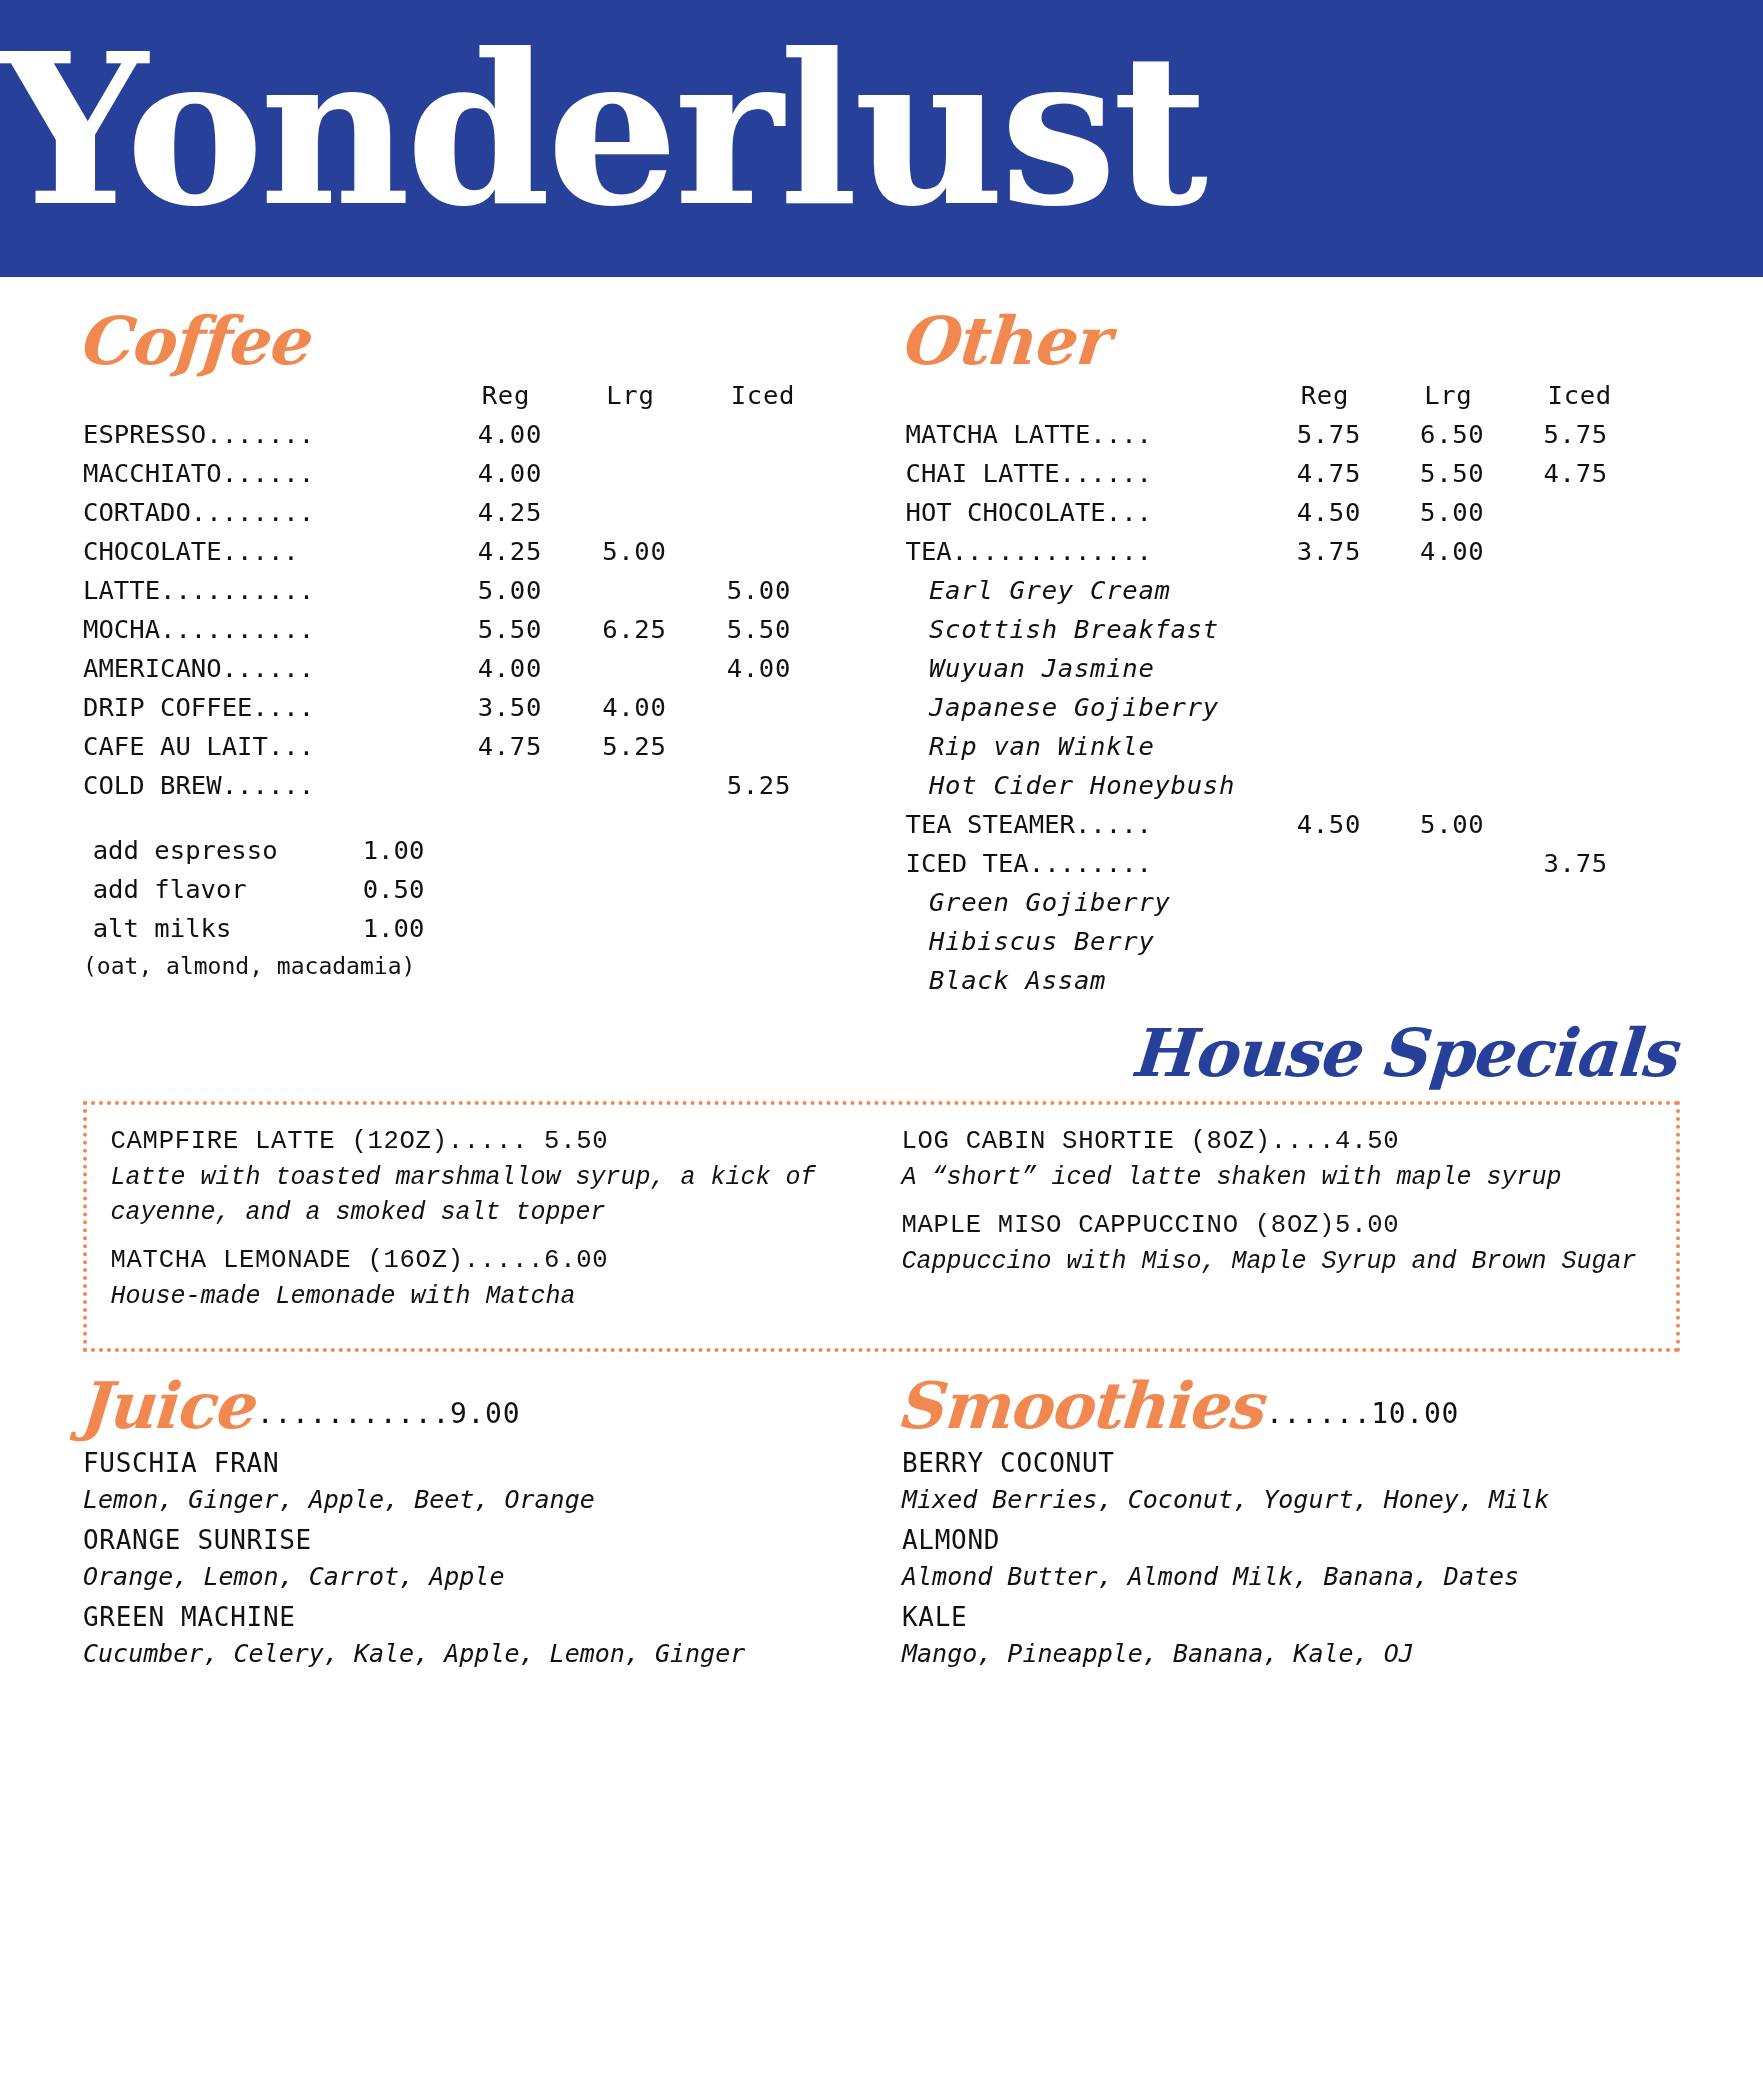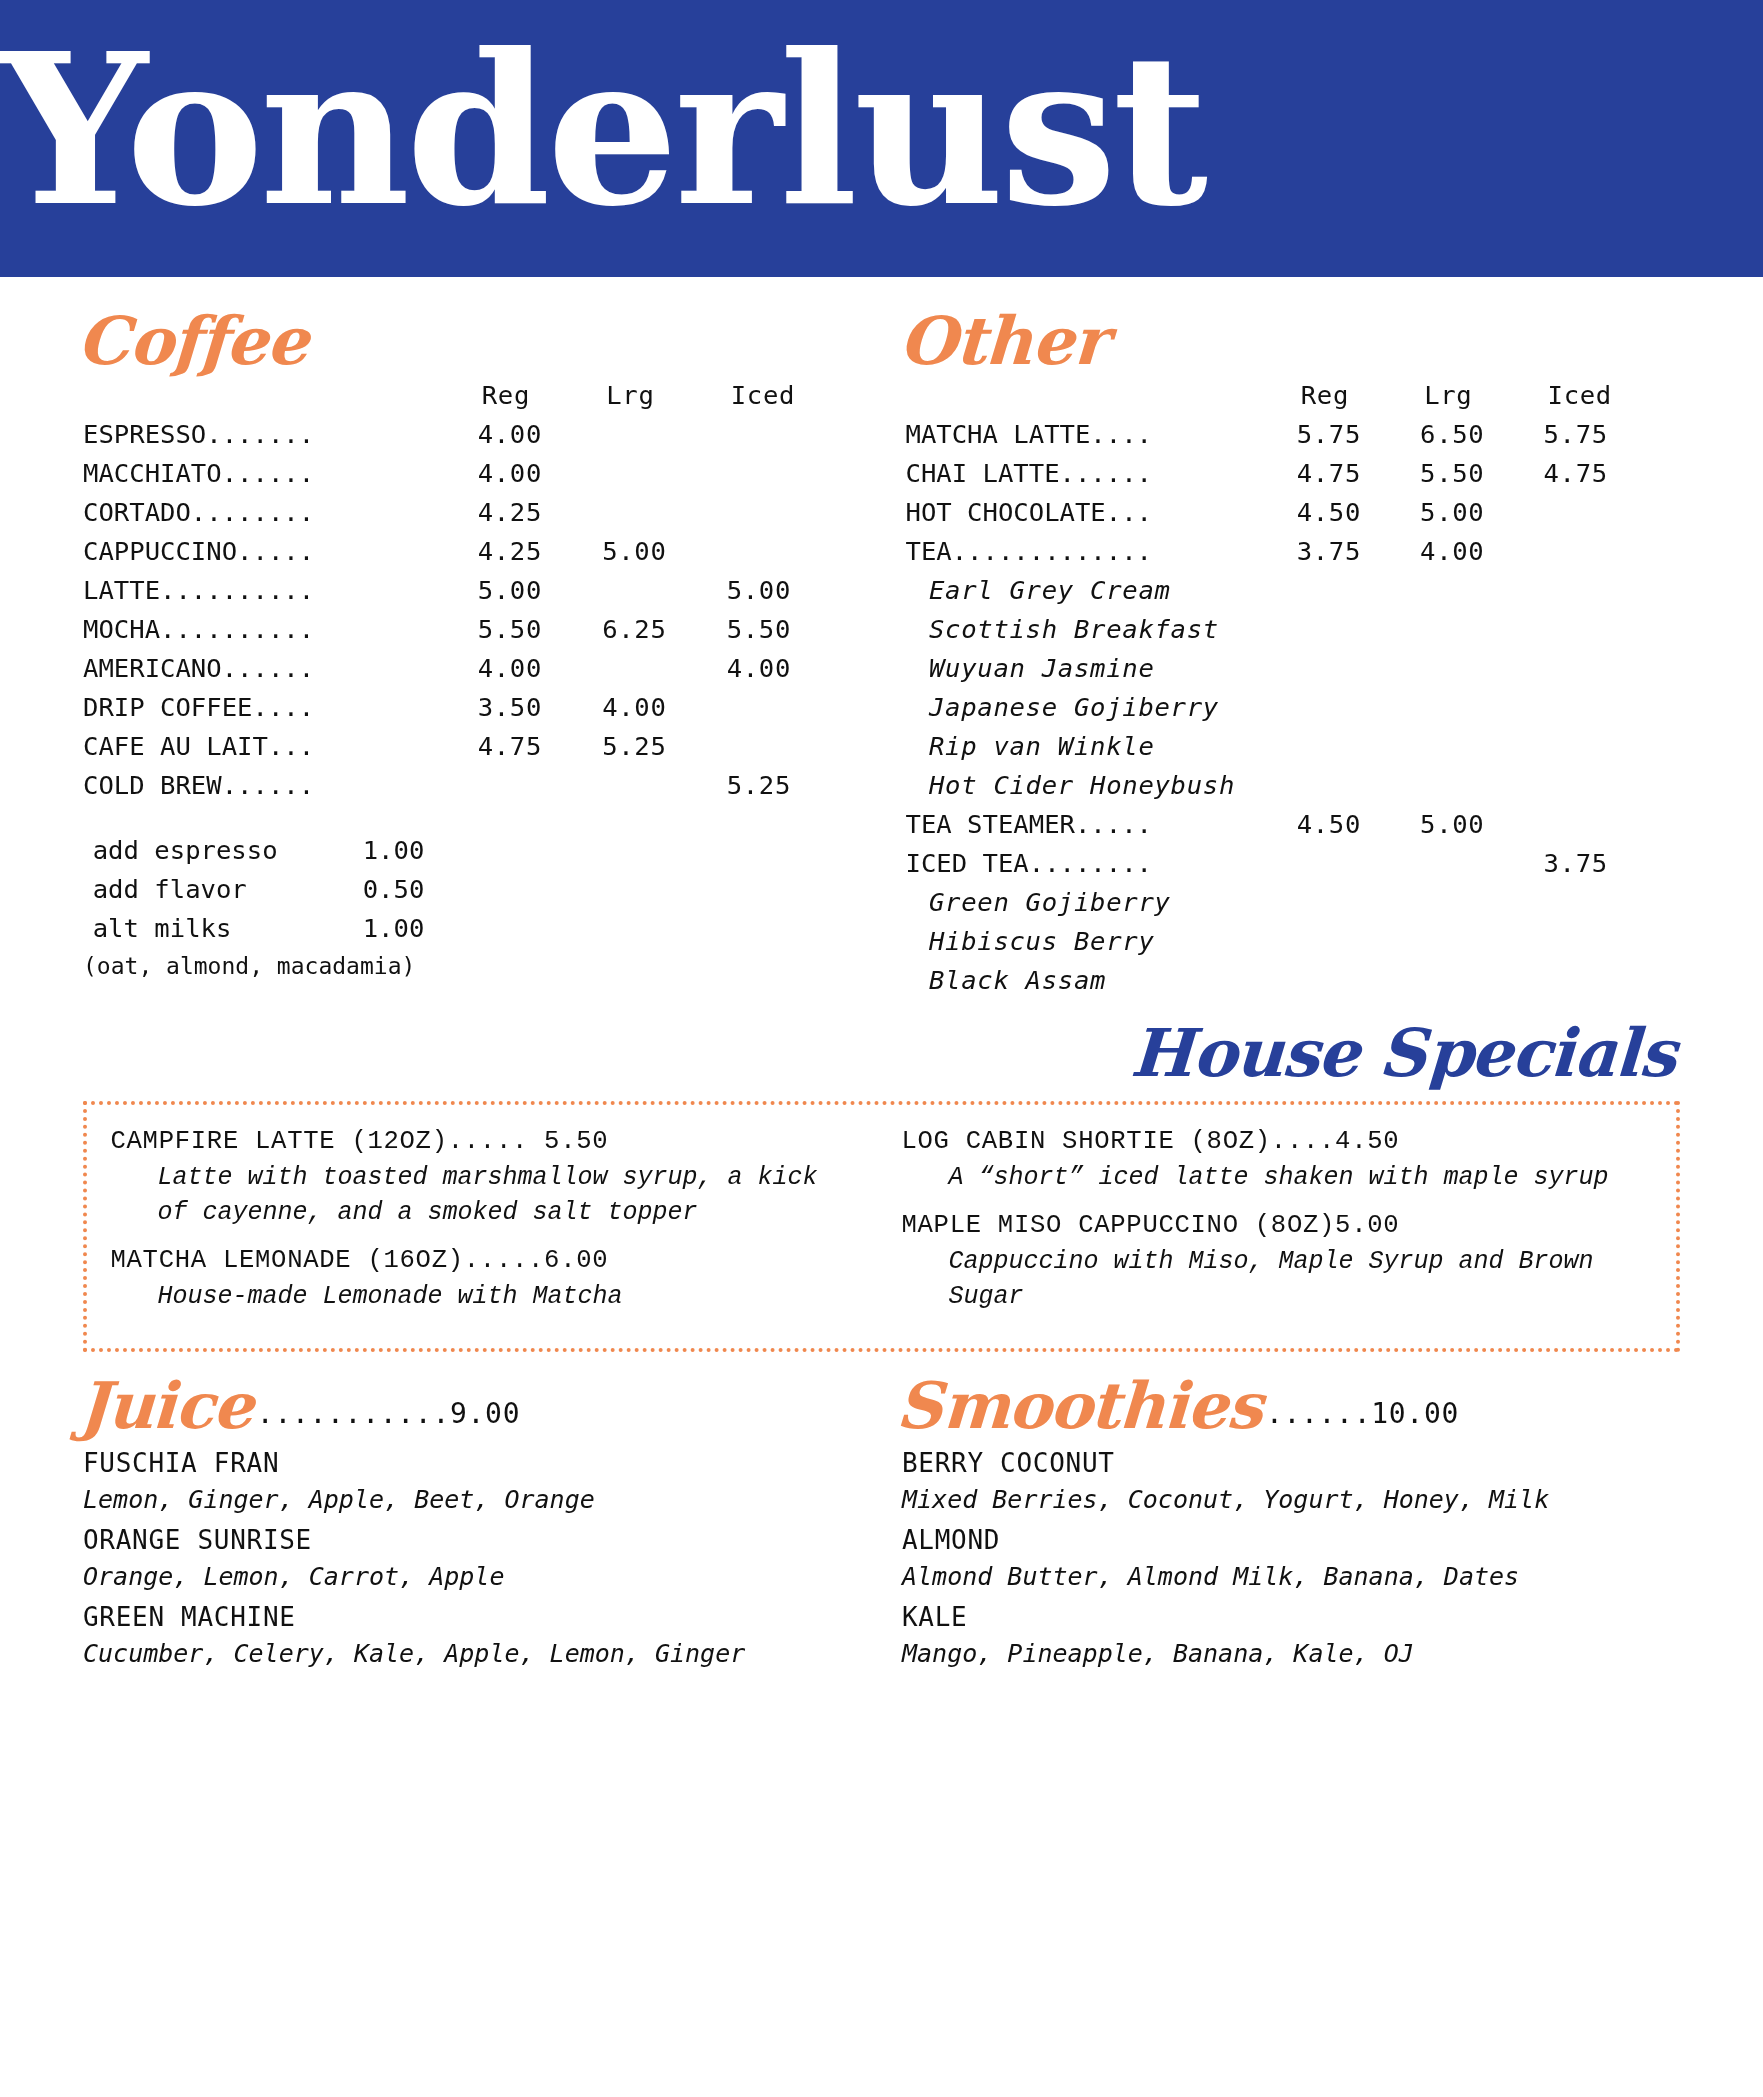--- a/index.html
+++ b/index.html
@@ -135,21 +135,20 @@
     font-size: 25.6px;
     line-height: 37px;
     letter-spacing: 0.7px;
     white-space: nowrap;
   }
   .special-desc {
     font-style: italic;
     font-size: 25px;
     line-height: 35px;
     margin-bottom: 12.4px;
-    margin-left: 47px;
   }
 
   
   .bottom {
     display: flex;
     gap: 41px;
     margin-top: 21px;
   }
   .bottom-col { width: 781px; }
   .bottom-head {
@@ -209,21 +208,21 @@
           <td class="col-lrg"></td>
           <td class="col-iced"></td>
         </tr>
         <tr>
           <td class="col-name dots">CORTADO........</td>
           <td class="col-reg">4.25</td>
           <td class="col-lrg"></td>
           <td class="col-iced"></td>
         </tr>
         <tr>
-          <td class="col-name dots">CAPPUCCINO.....</td>
+          <td class="col-name dots">CHOCOLATE.....</td>
           <td class="col-reg">4.25</td>
           <td class="col-lrg">5.00</td>
           <td class="col-iced"></td>
         </tr>
         <tr>
           <td class="col-name dots">LATTE..........</td>
           <td class="col-reg">5.00</td>
           <td class="col-lrg"></td>
           <td class="col-iced">5.00</td>
         </tr>

